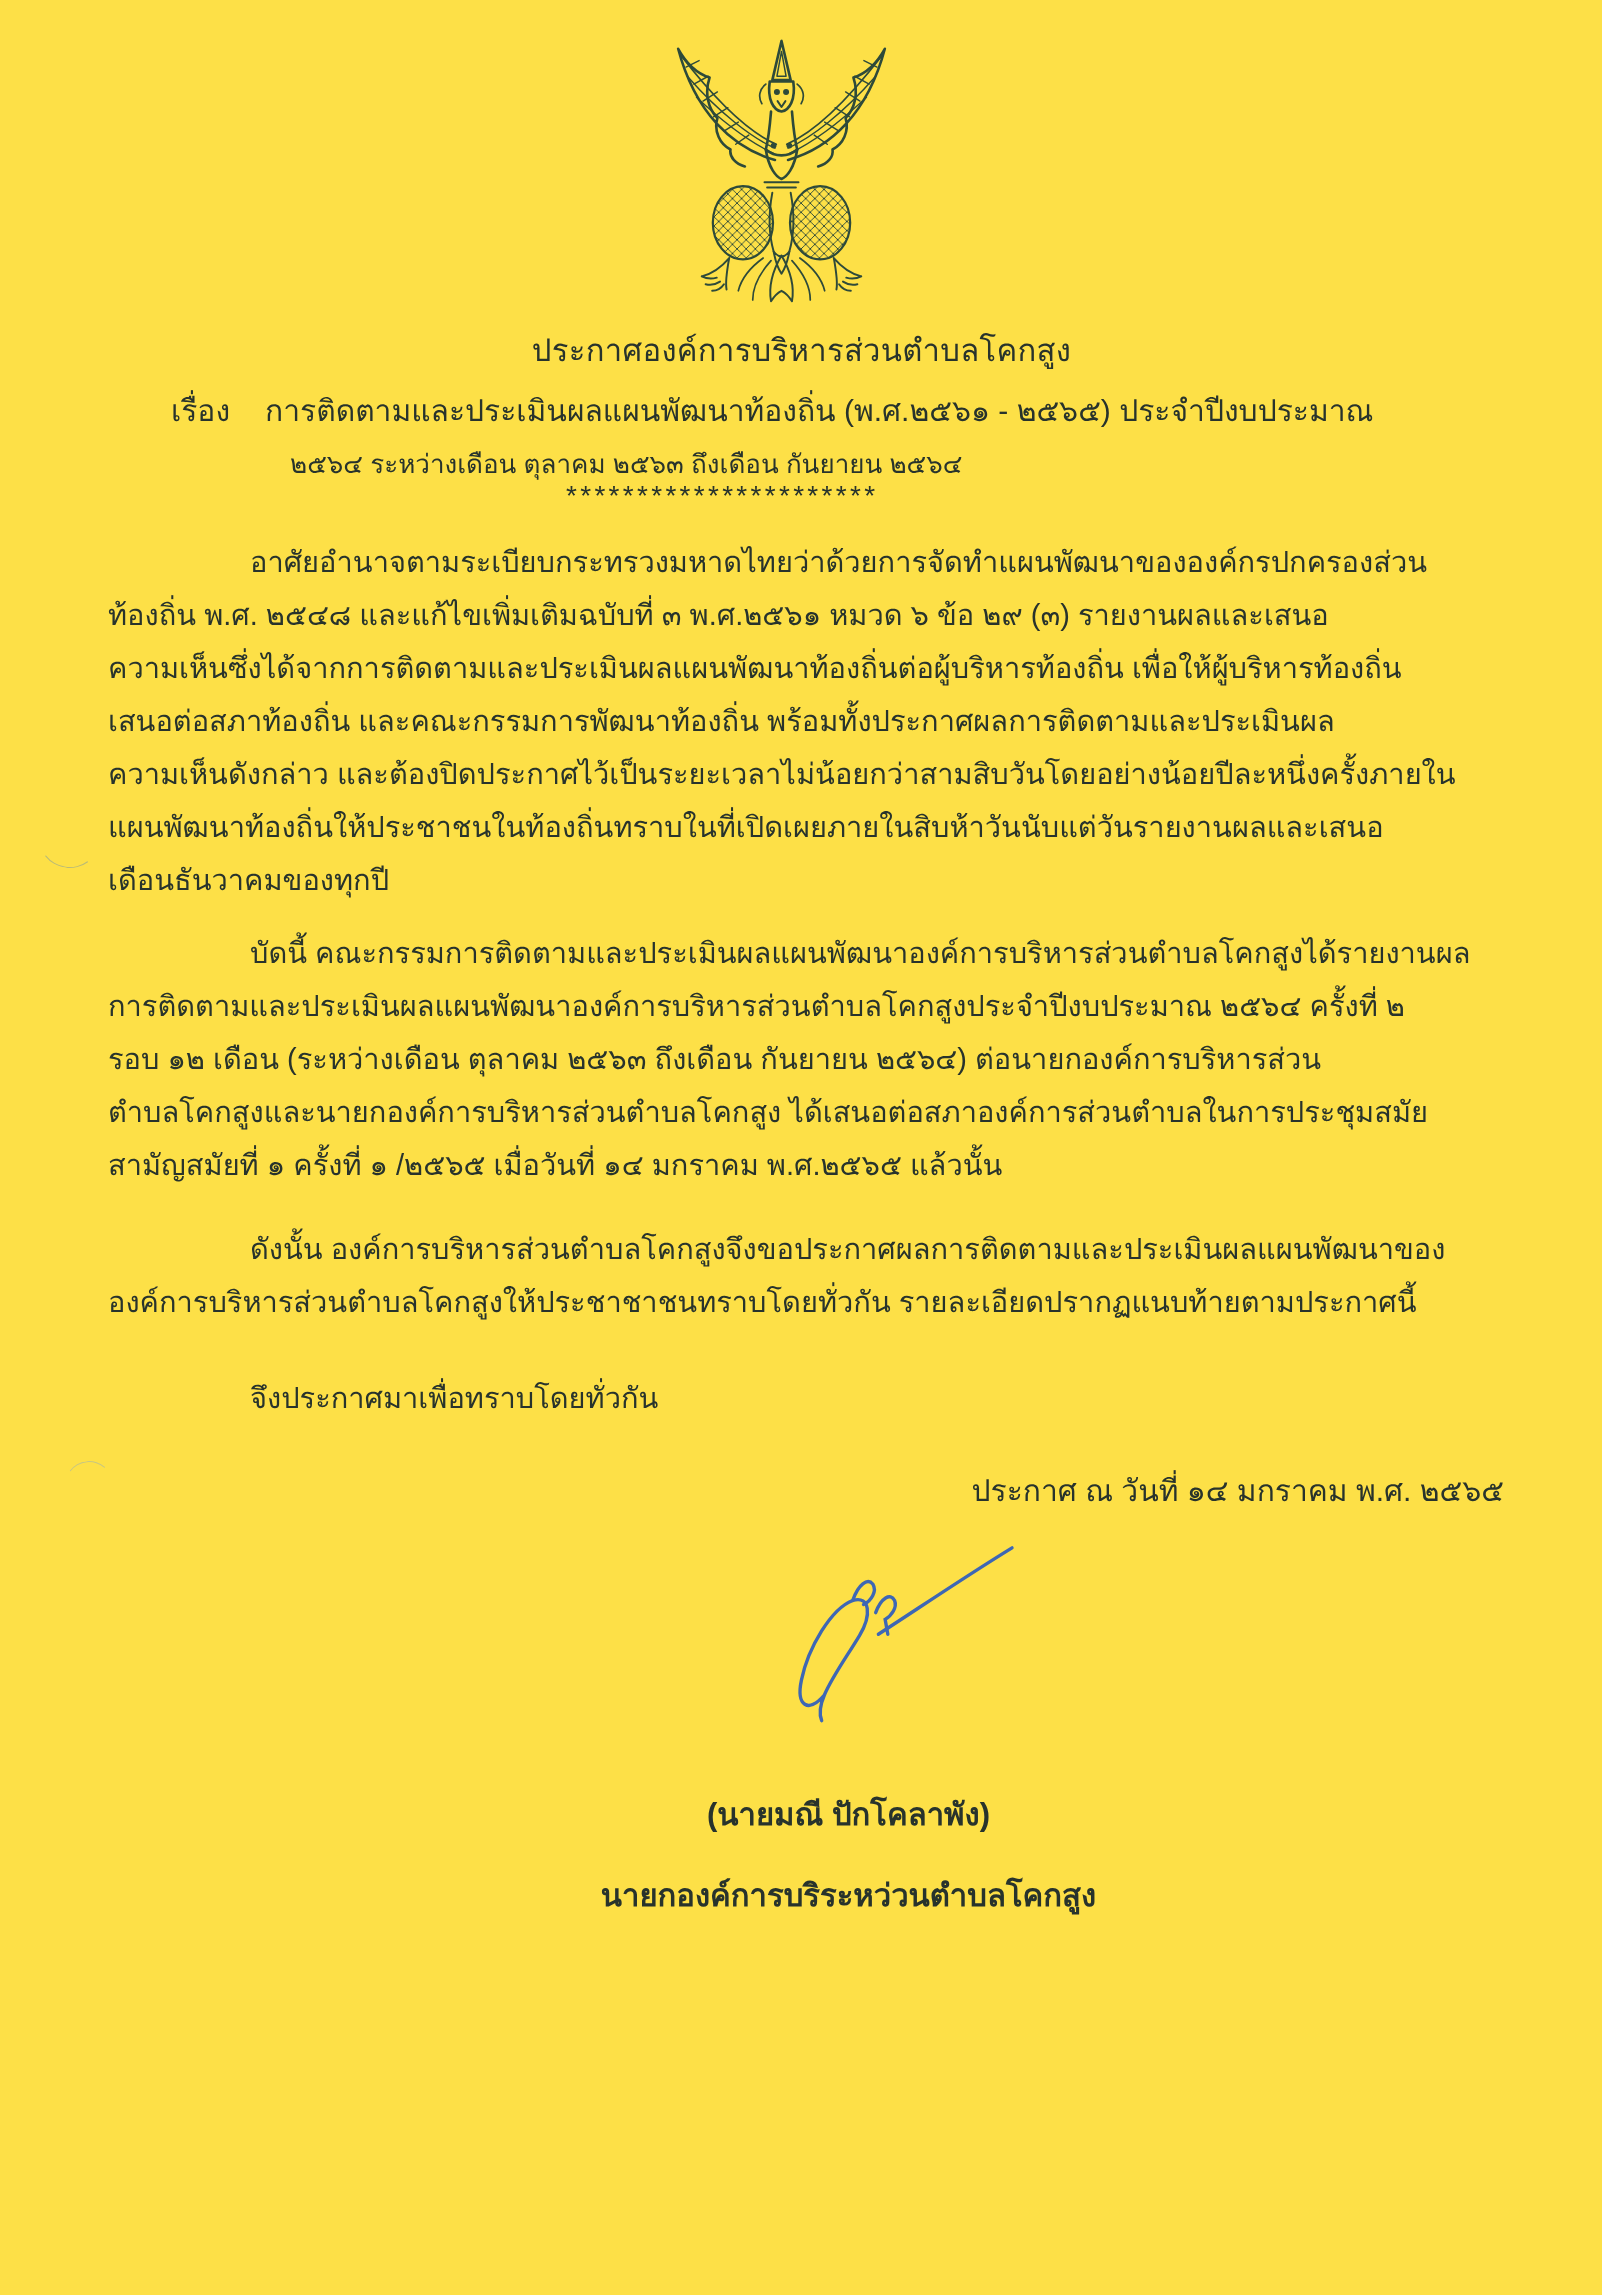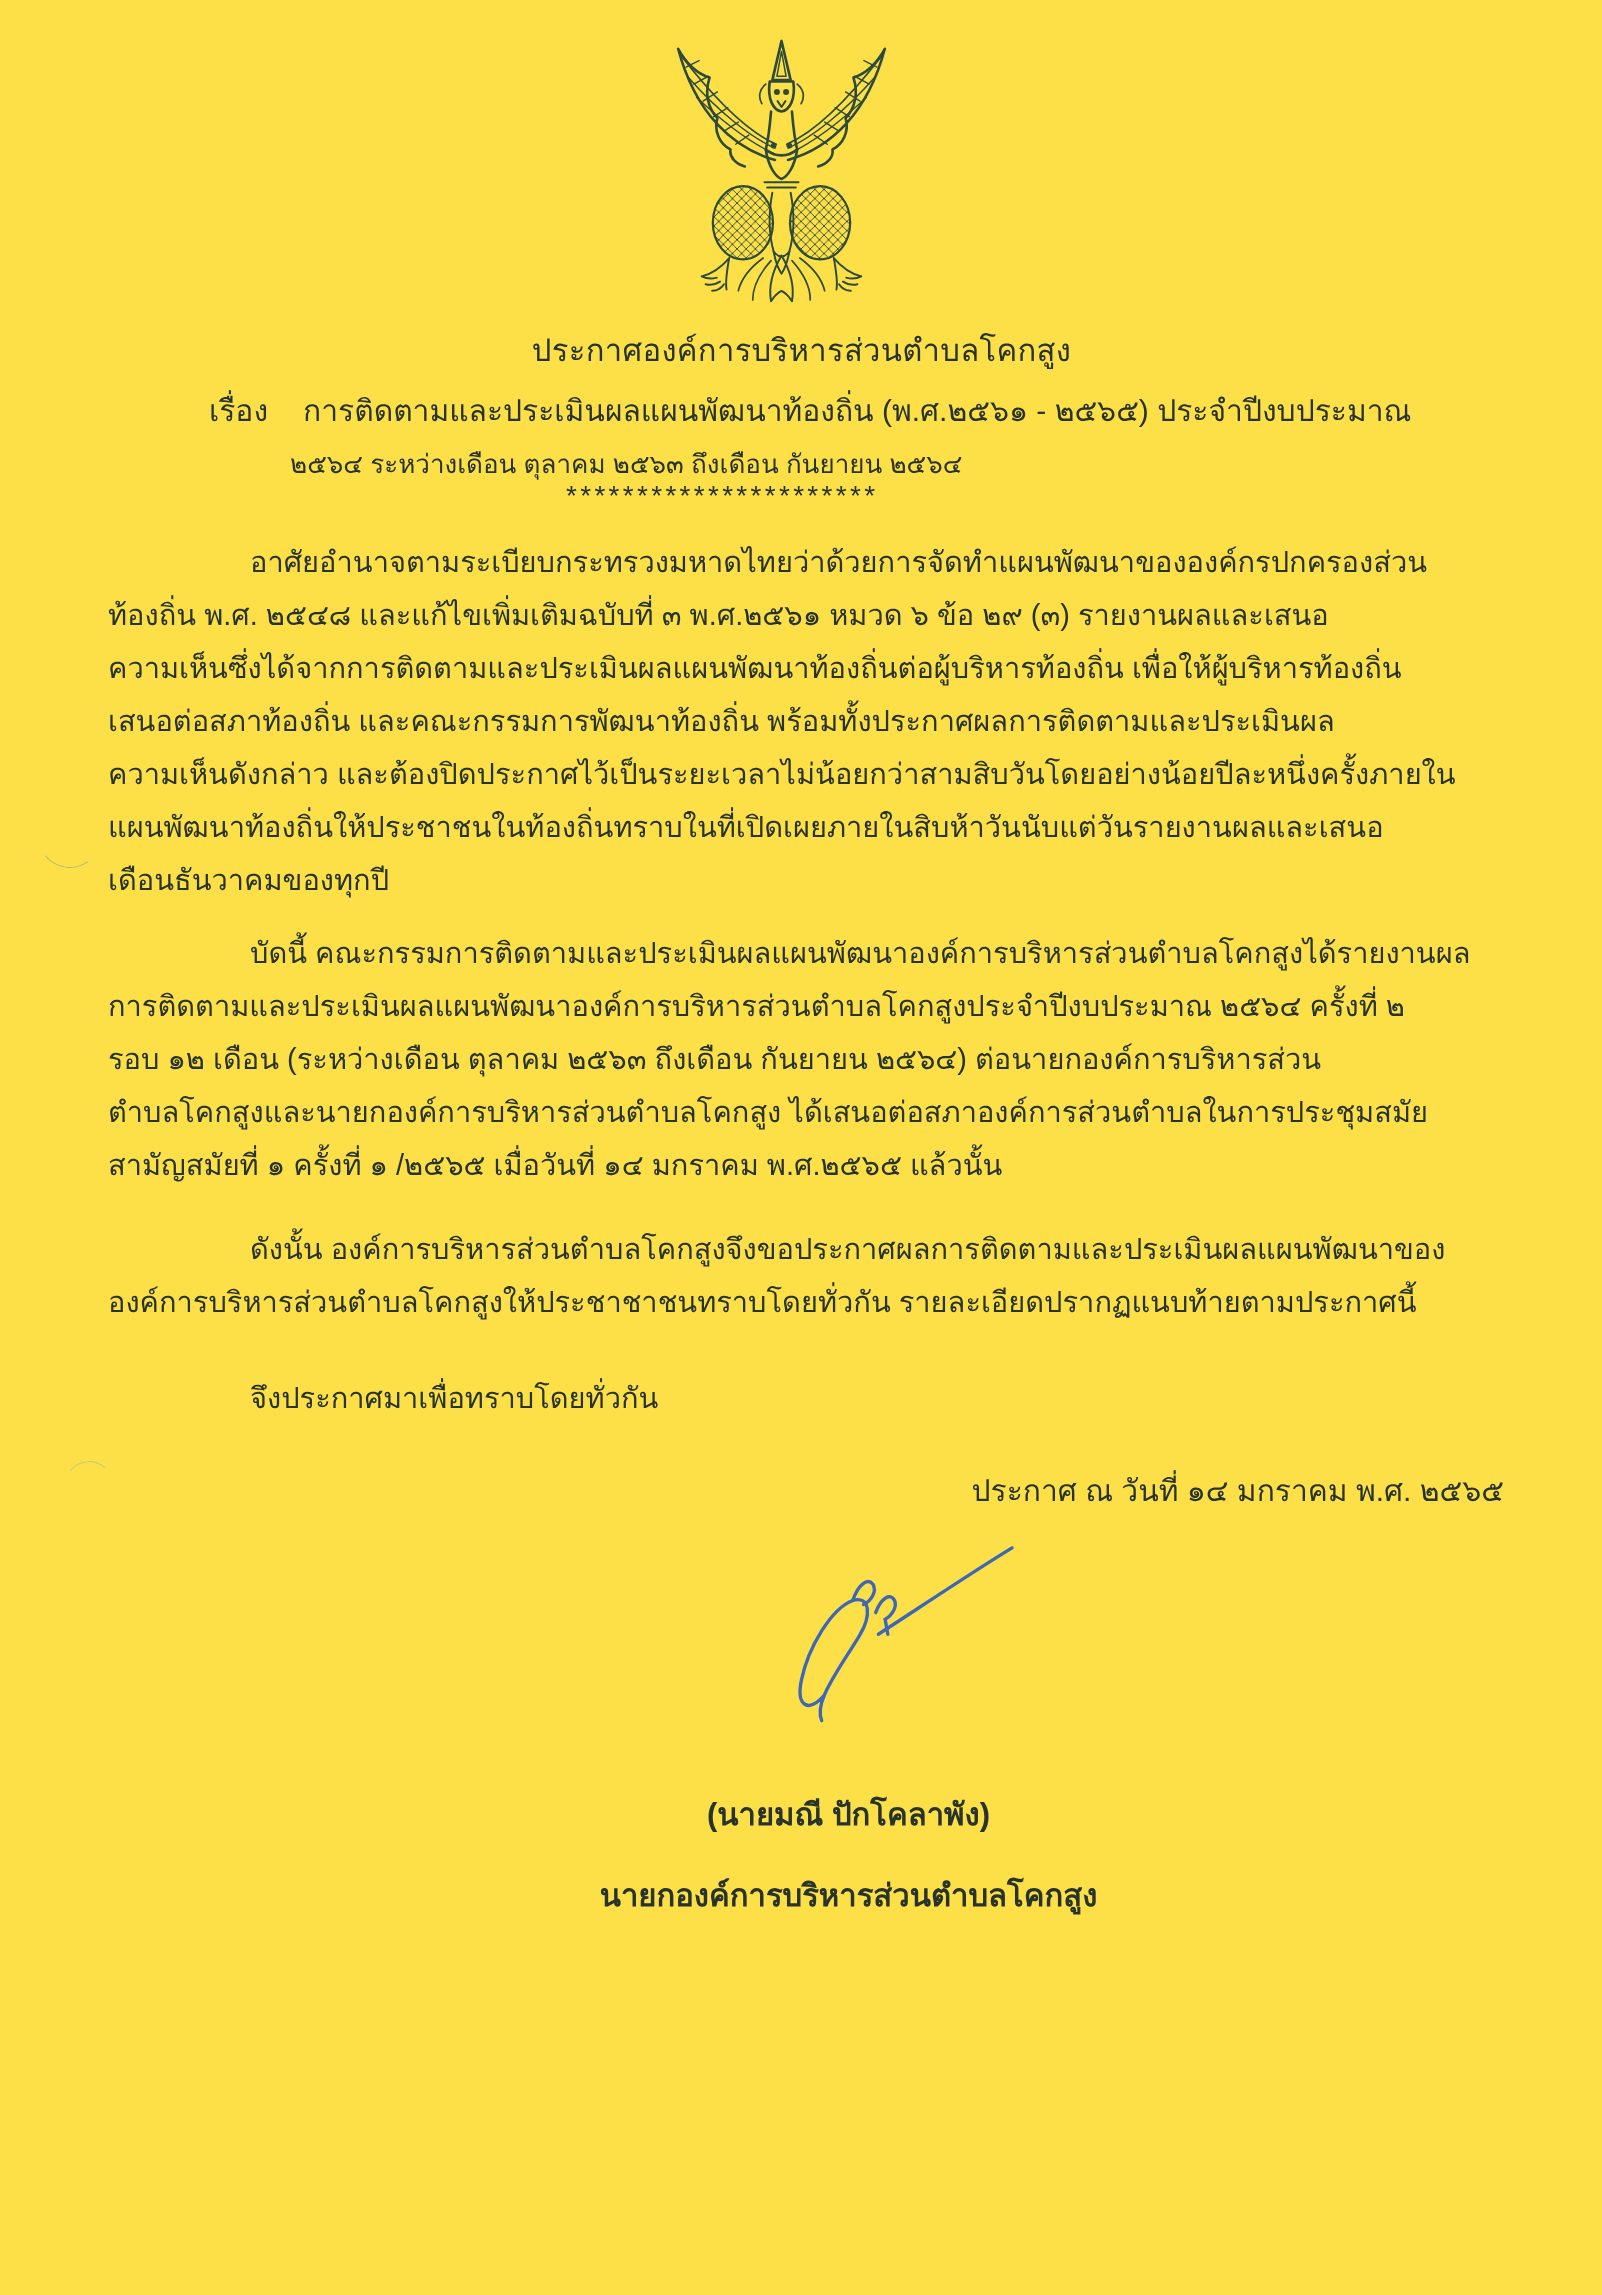--- a/index.html
+++ b/index.html
@@ -20,21 +20,21 @@
   
   .title{
     position:absolute;left:0;right:0;top:325px;
     text-align:center;font-size:31px;letter-spacing:0.3px;
     white-space:nowrap;
   }
   .subject-row{
     position:absolute;left:171px;top:387px;
     font-size:30px;white-space:nowrap;
   }
-  .subject-row .lbl{margin-right:35px;margin-left:38px;}
+  .subject-row .lbl{margin-right:35px;}
   .subject-line2{
     position:absolute;left:262px;top:443px;
     font-size:26px;white-space:nowrap;margin-left:28px;
   }
   .divider{
     position:absolute;left:566px;top:480px;
     font-size:28px;letter-spacing:3.3px;white-space:nowrap;
   }
   
   .body-block{
@@ -178,19 +178,19 @@
   <svg class="signature" viewBox="0 0 430 320">
     <g stroke="#3e67b4" fill="none" stroke-width="5" stroke-linecap="round">
       <path d="M120 240 C96 268 78 256 86 218 C96 170 130 112 162 100 C188 92 190 122 172 152 C154 182 132 212 120 240 C114 254 112 268 116 278"></path>
       <path d="M162 100 C170 76 184 66 192 76 C198 86 190 100 178 106"></path>
       <path d="M196 118 C204 96 218 88 224 100 C228 110 220 122 210 128 L214 150"></path>
       <path d="M200 150 C250 118 320 70 398 22"></path>
     </g>
   </svg>
 
   <div class="sig-name-block name">(นายมณี  ปักโคลาพัง)</div>
-  <div class="sig-name-block role">นายกองค์การบริหารส่วนตำบลโคกสูง</div>
+  <div class="sig-name-block role">นายกองค์การบริระหว่วนตำบลโคกสูง</div>
 
   <div class="hole h1"></div>
   <div class="hole h2"></div>
 
 </div>
 
 
 </body></html>

